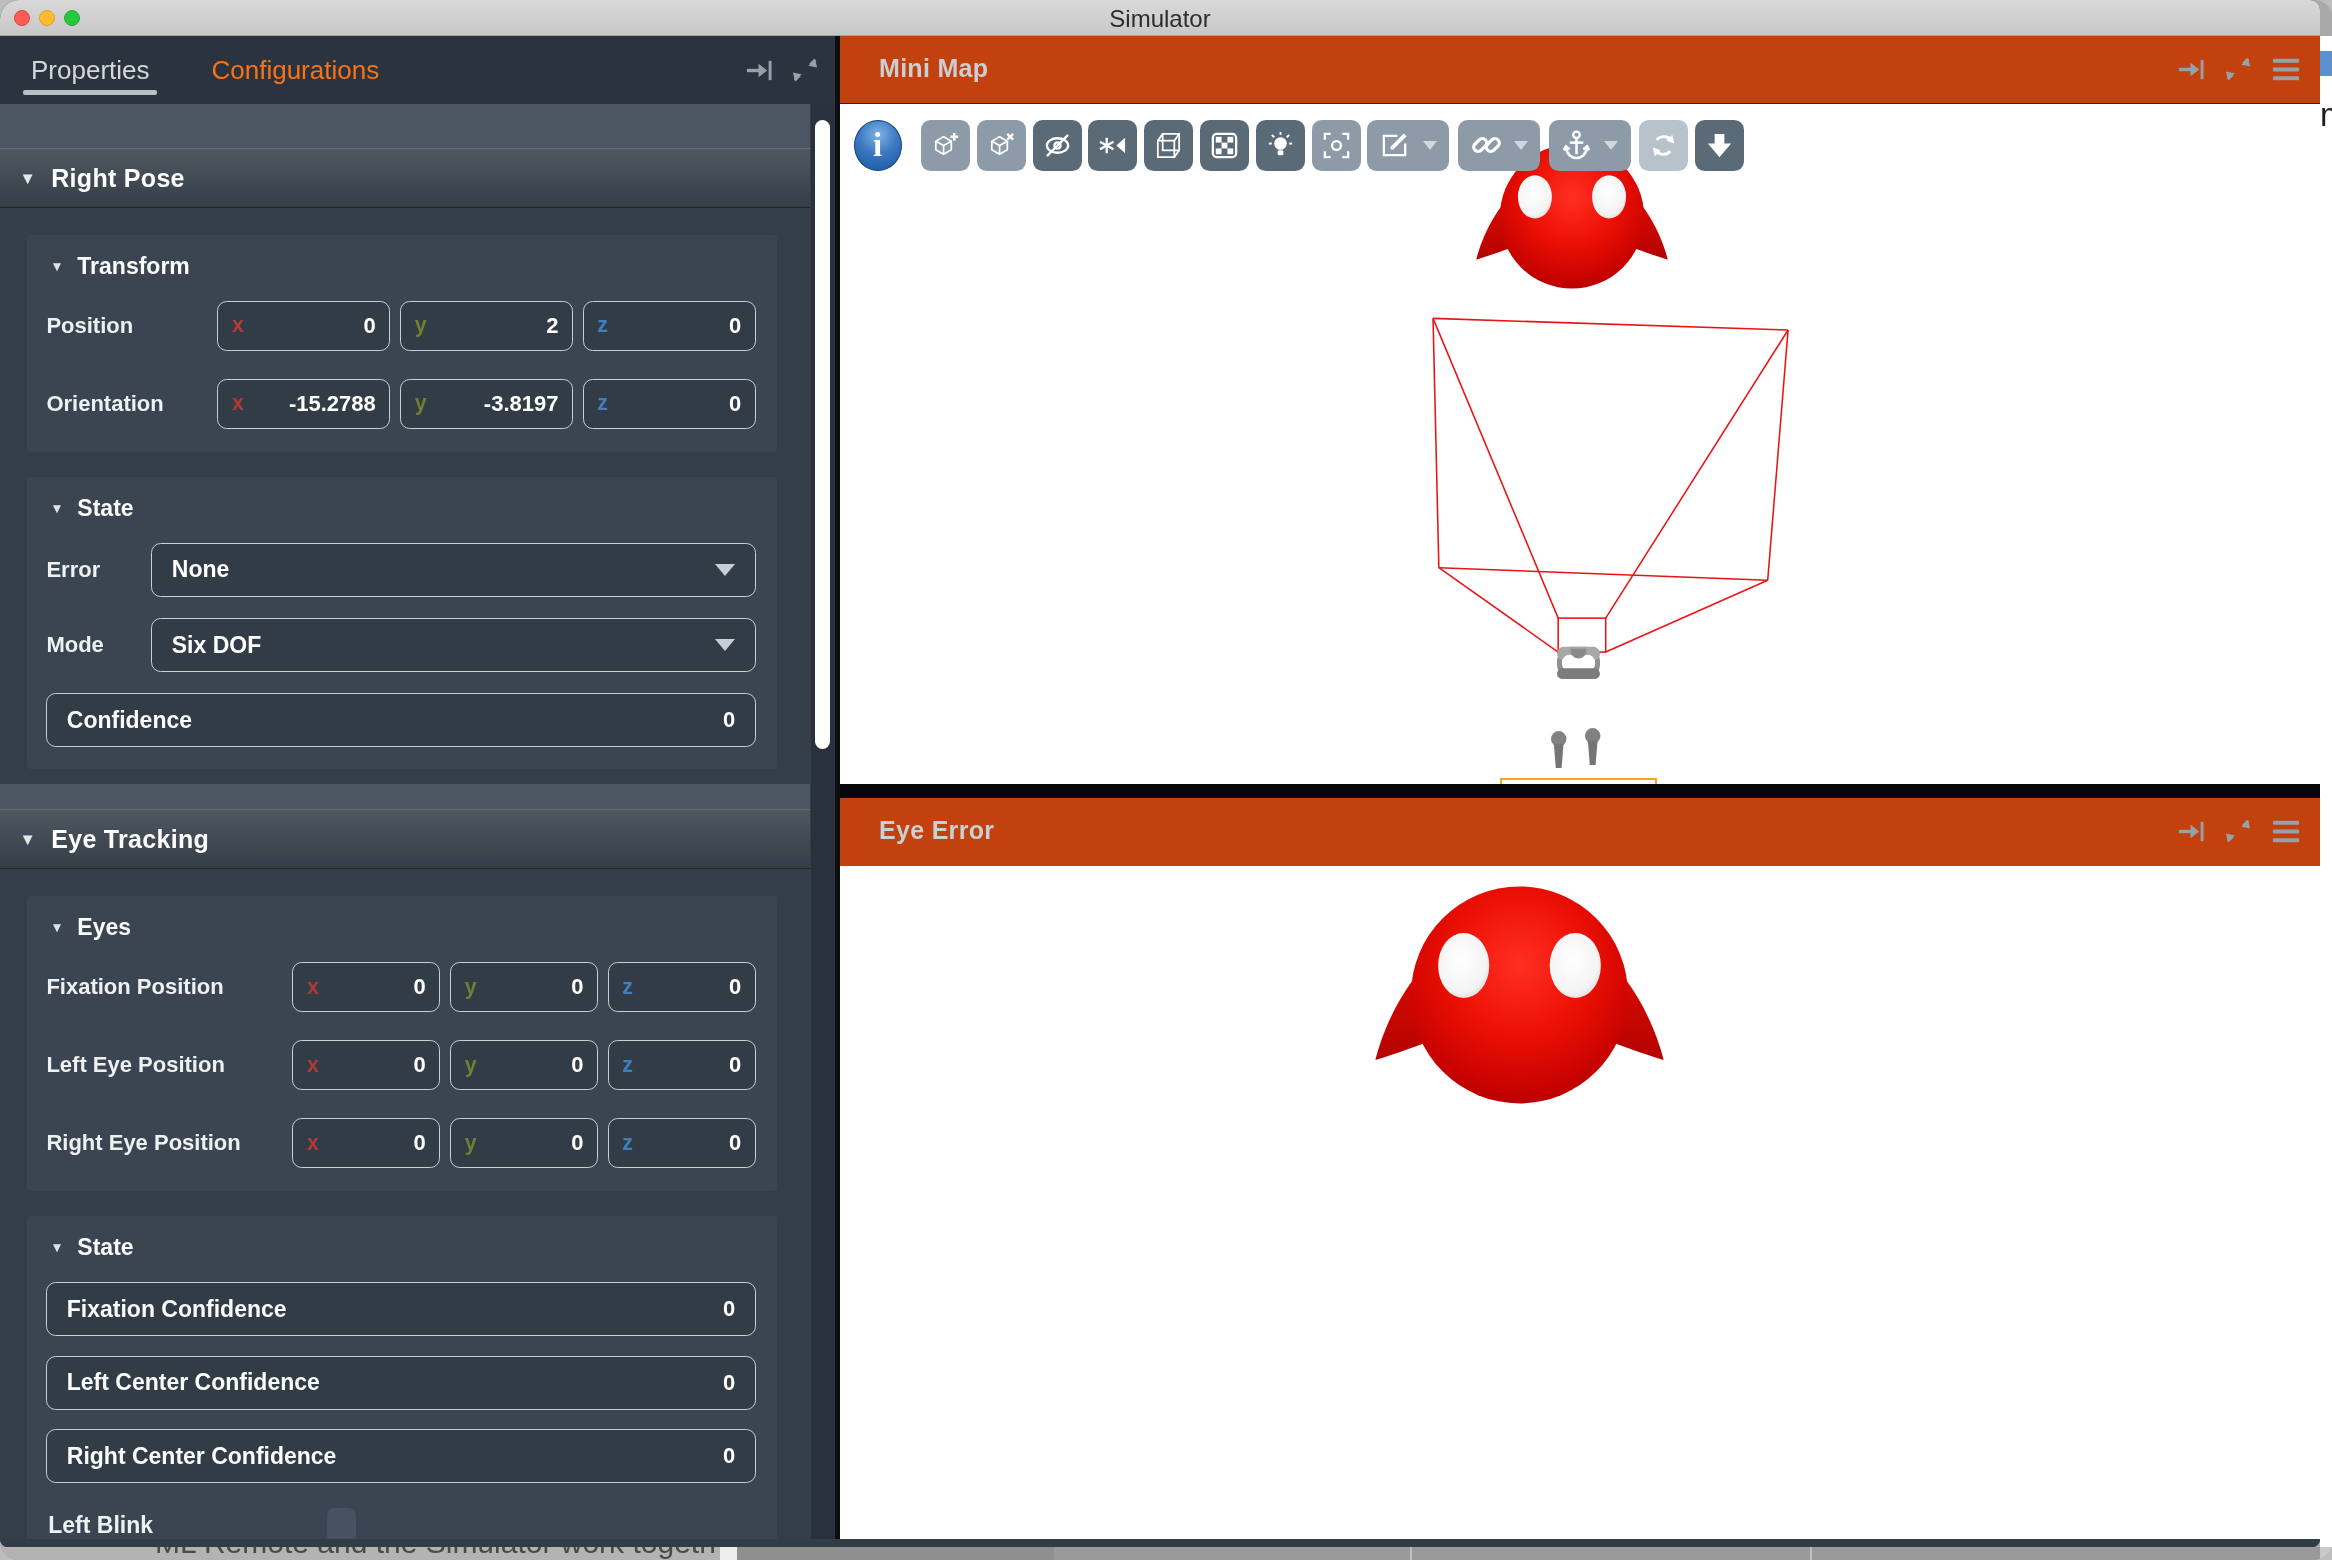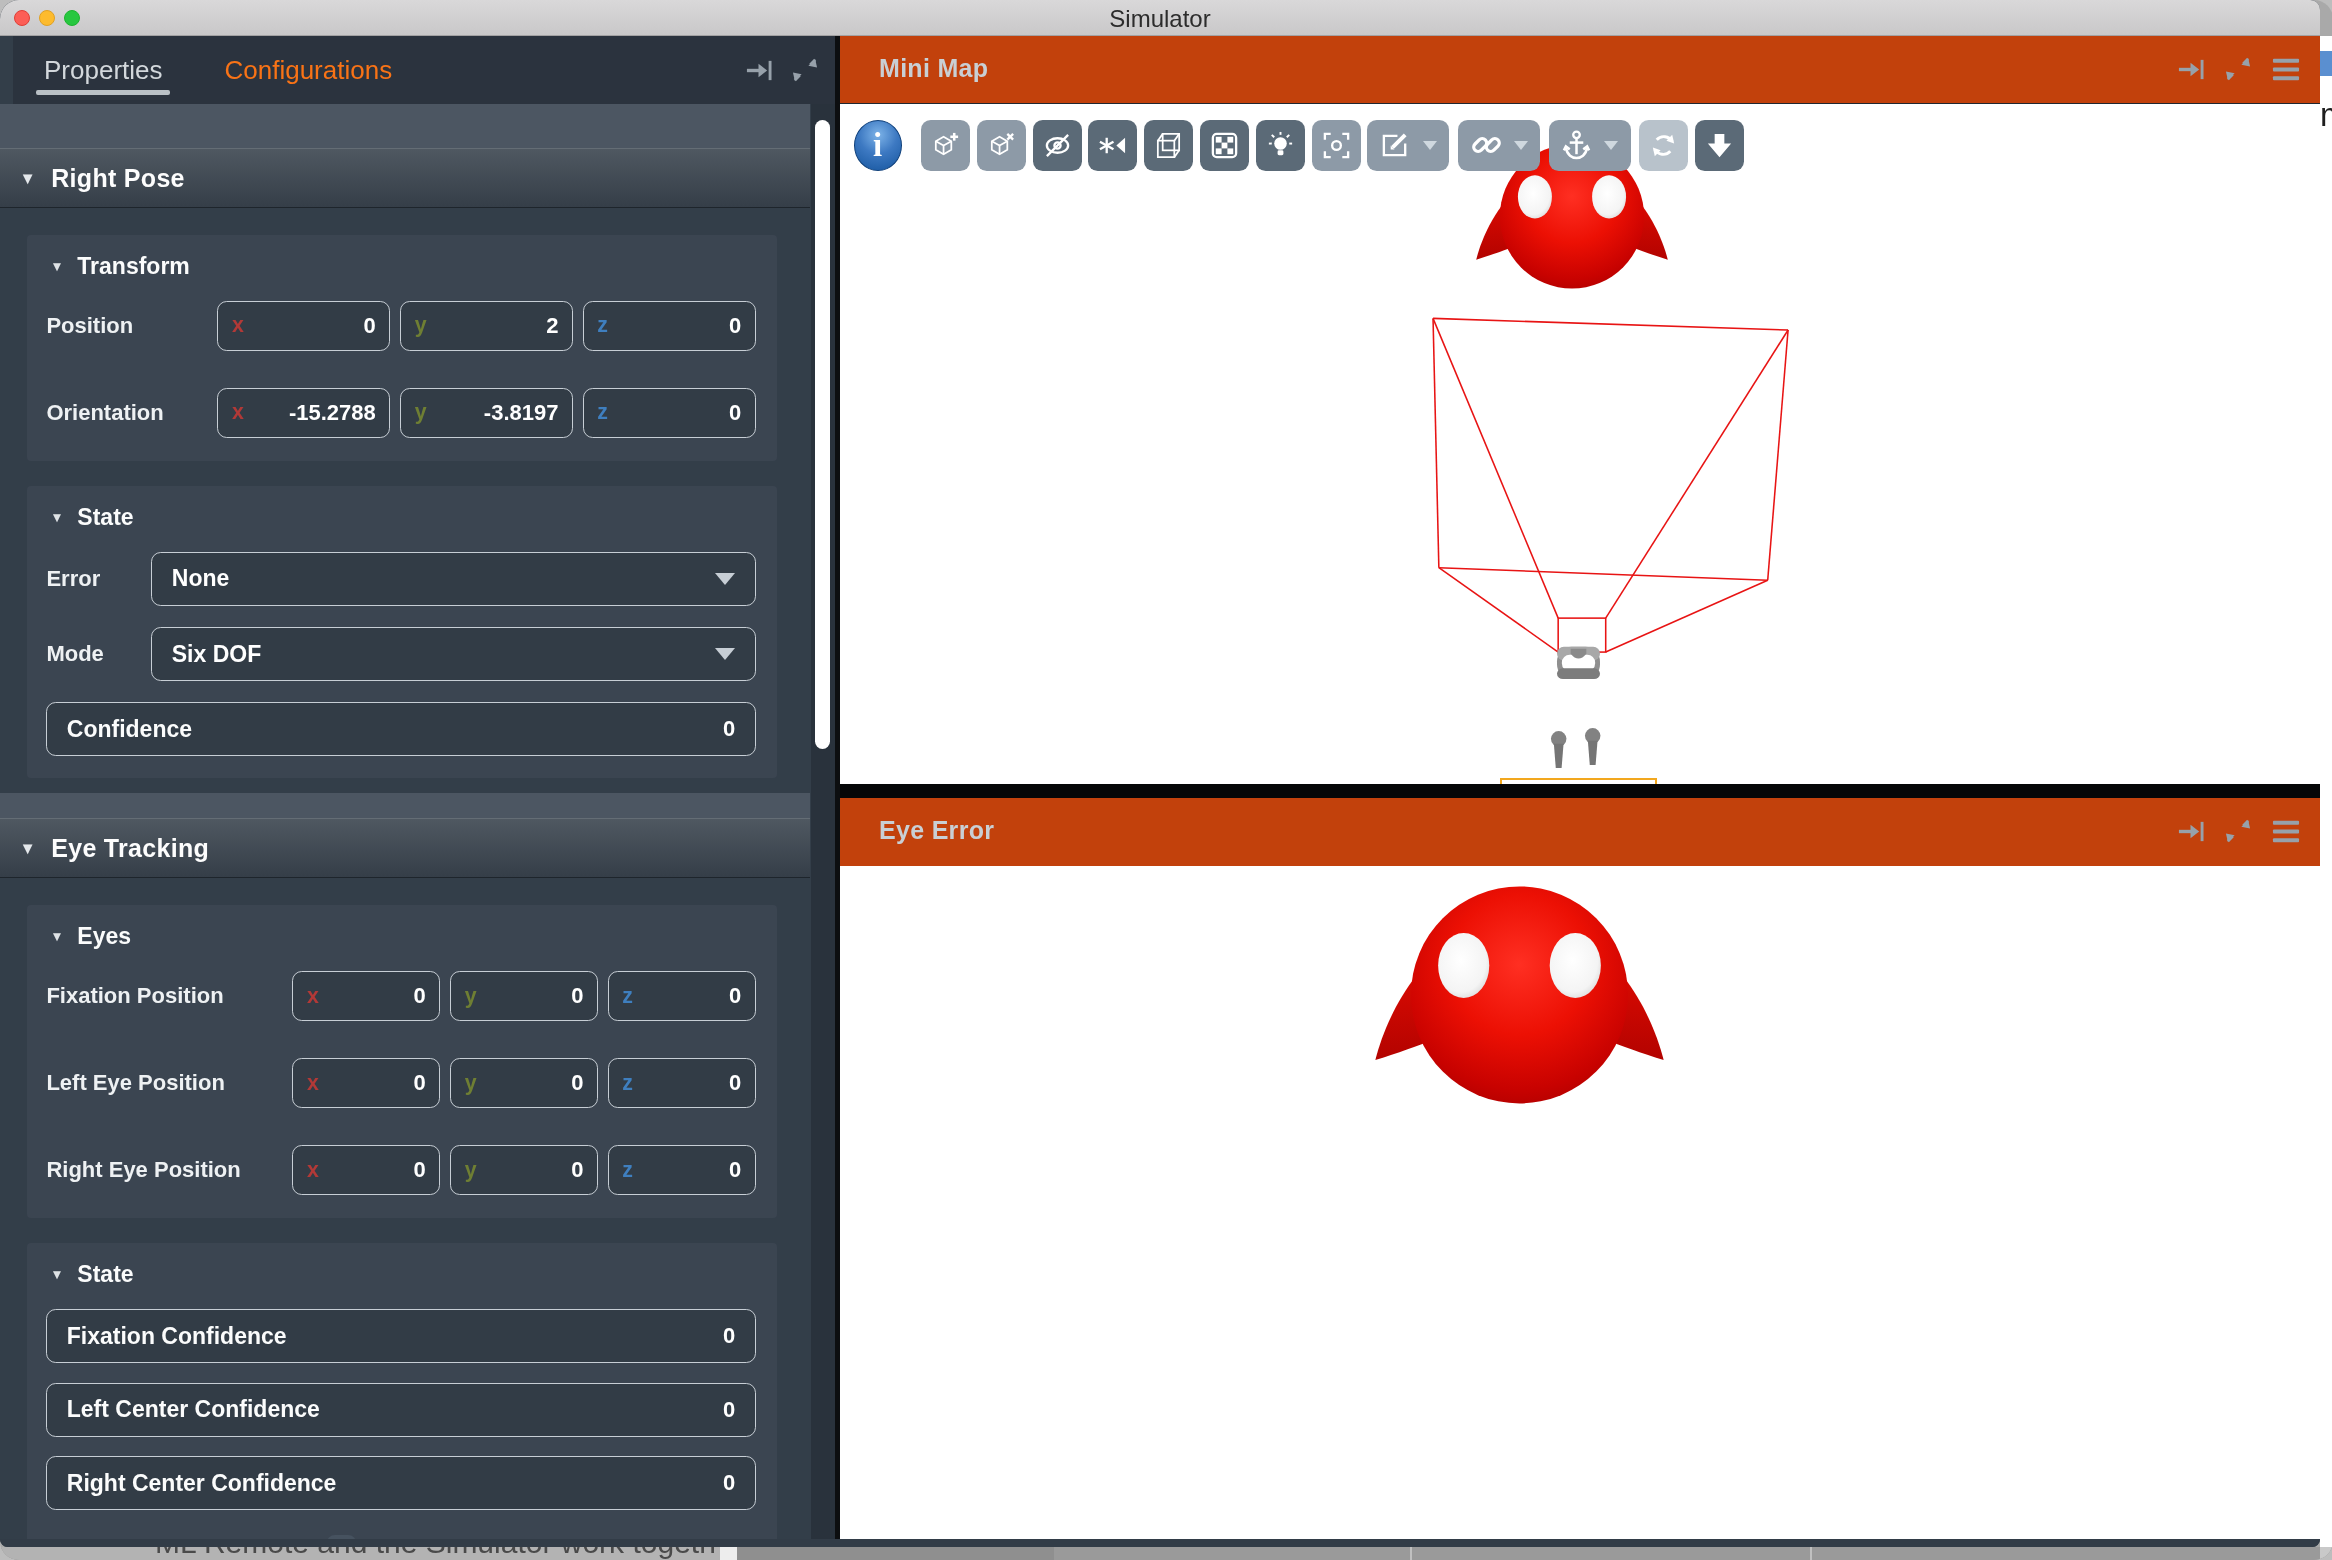--- a/index.html
+++ b/index.html
@@ -15,21 +15,21 @@
   .traffic { position:absolute; left:13.6px; top:9.7px; display:flex; gap:8.7px; }
   .tl { width:16.5px; height:16.5px; border-radius:50%; display:inline-block; }
   .tl.red    { background:#fc5e56; border:1px solid #df3e36; }
   .tl.yellow { background:#fdbb2d; border:1px solid #dfa024; }
   .tl.green  { background:#27c73f; border:1px solid #1db32f; }
   .wtitle { position:absolute; left:0; right:0; top:4.9px; text-align:center;
             font-size:24px; color:#2c2c2c; }
   .win-bottom-edge { position:absolute; left:0; bottom:0; width:100%; height:7.8px; background:#323c47; }
 
   
-  .left-panel { position:absolute; left:0; top:36px; width:835px; height:1503px; background:#333e49;padding-left:13px; }
+  .left-panel { position:absolute; left:0; top:36px; width:835px; height:1503px; background:#333e49; }
   .tabbar { position:relative; height:68px; background:#2b333e; display:flex; align-items:center; padding-left:31px; }
   .tab { position:relative; height:68px; display:flex; align-items:center; margin-right:62px; cursor:pointer; }
   .tab span { font-size:26px; color:#f97316; }
   .tab.active span { color:#d3d8dc; }
   .tab.active::after { content:""; position:absolute; left:-7.8px; right:-7.8px; bottom:8.7px; height:4.9px;
                        background:#b9c0c5; border-radius:1.9px; }
   .tabbar-icons { position:absolute; right:13.6px; top:17.5px; display:flex; gap:13.6px; }
   .hicon { width:33px; height:33px; display:flex; align-items:center; justify-content:center; cursor:pointer; }
 
   .lp-body { position:absolute; left:0; top:68px; width:810px; height:1435px; overflow:hidden; }
@@ -40,21 +40,21 @@
                 border-top:1px solid #646d75; border-bottom:1px solid #1e252c; cursor:pointer; }
   .sec-header .tri { color:#e4e8eb; font-size:16.5px; margin-right:15.5px; }
   .sec-header .sec-title { color:#fdfdfd; font-size:25px; font-weight:bold; letter-spacing:0.3px; }
   .sec-body { background:#333e49; padding:27px 33px 15.5px 27px; }
   .groupbox { background:#3b4551; border-radius:3.9px; padding:17.5px 21.3px 17.5px 19.4px; }
   .groupbox + .groupbox { margin-top:25px; }
   .gtitle { display:flex; align-items:center; margin-bottom:21.3px; }
   .gtitle .tri { color:#dfe3e6; font-size:13.6px; margin-right:13.6px; margin-left:3.9px; }
   .gtitle .gt { color:#fbfcfc; font-size:23px; font-weight:bold; }
 
-  .xyzrow { display:flex; align-items:center; margin-bottom:37px; }
+  .xyzrow { display:flex; align-items:center; margin-bottom:28px; }
   .xyzrow:last-child { margin-bottom:5.8px; }
   .rlabel { width:171px; font-size:22px; font-weight:bold; color:#eef1f3; flex:none; }
   .rlabel2 { width:246px; font-size:22px; font-weight:bold; color:#eef1f3; flex:none; }
   .fields { flex:1; display:flex; gap:9.7px; }
   .field { flex:1; height:50px; border:1.9px solid #c7ced5; border-radius:9.7px; background:#323c46;
            display:flex; align-items:center; justify-content:space-between; padding:0 13.6px; cursor:text; }
   .axis { font-size:21.3px; font-weight:bold; }
   .axis.ax { color:#b23937; } .axis.ay { color:#6f7f33; } .axis.az { color:#3f7fbf; }
   .val { color:#ffffff; font-size:22px; font-weight:bold; }
 

